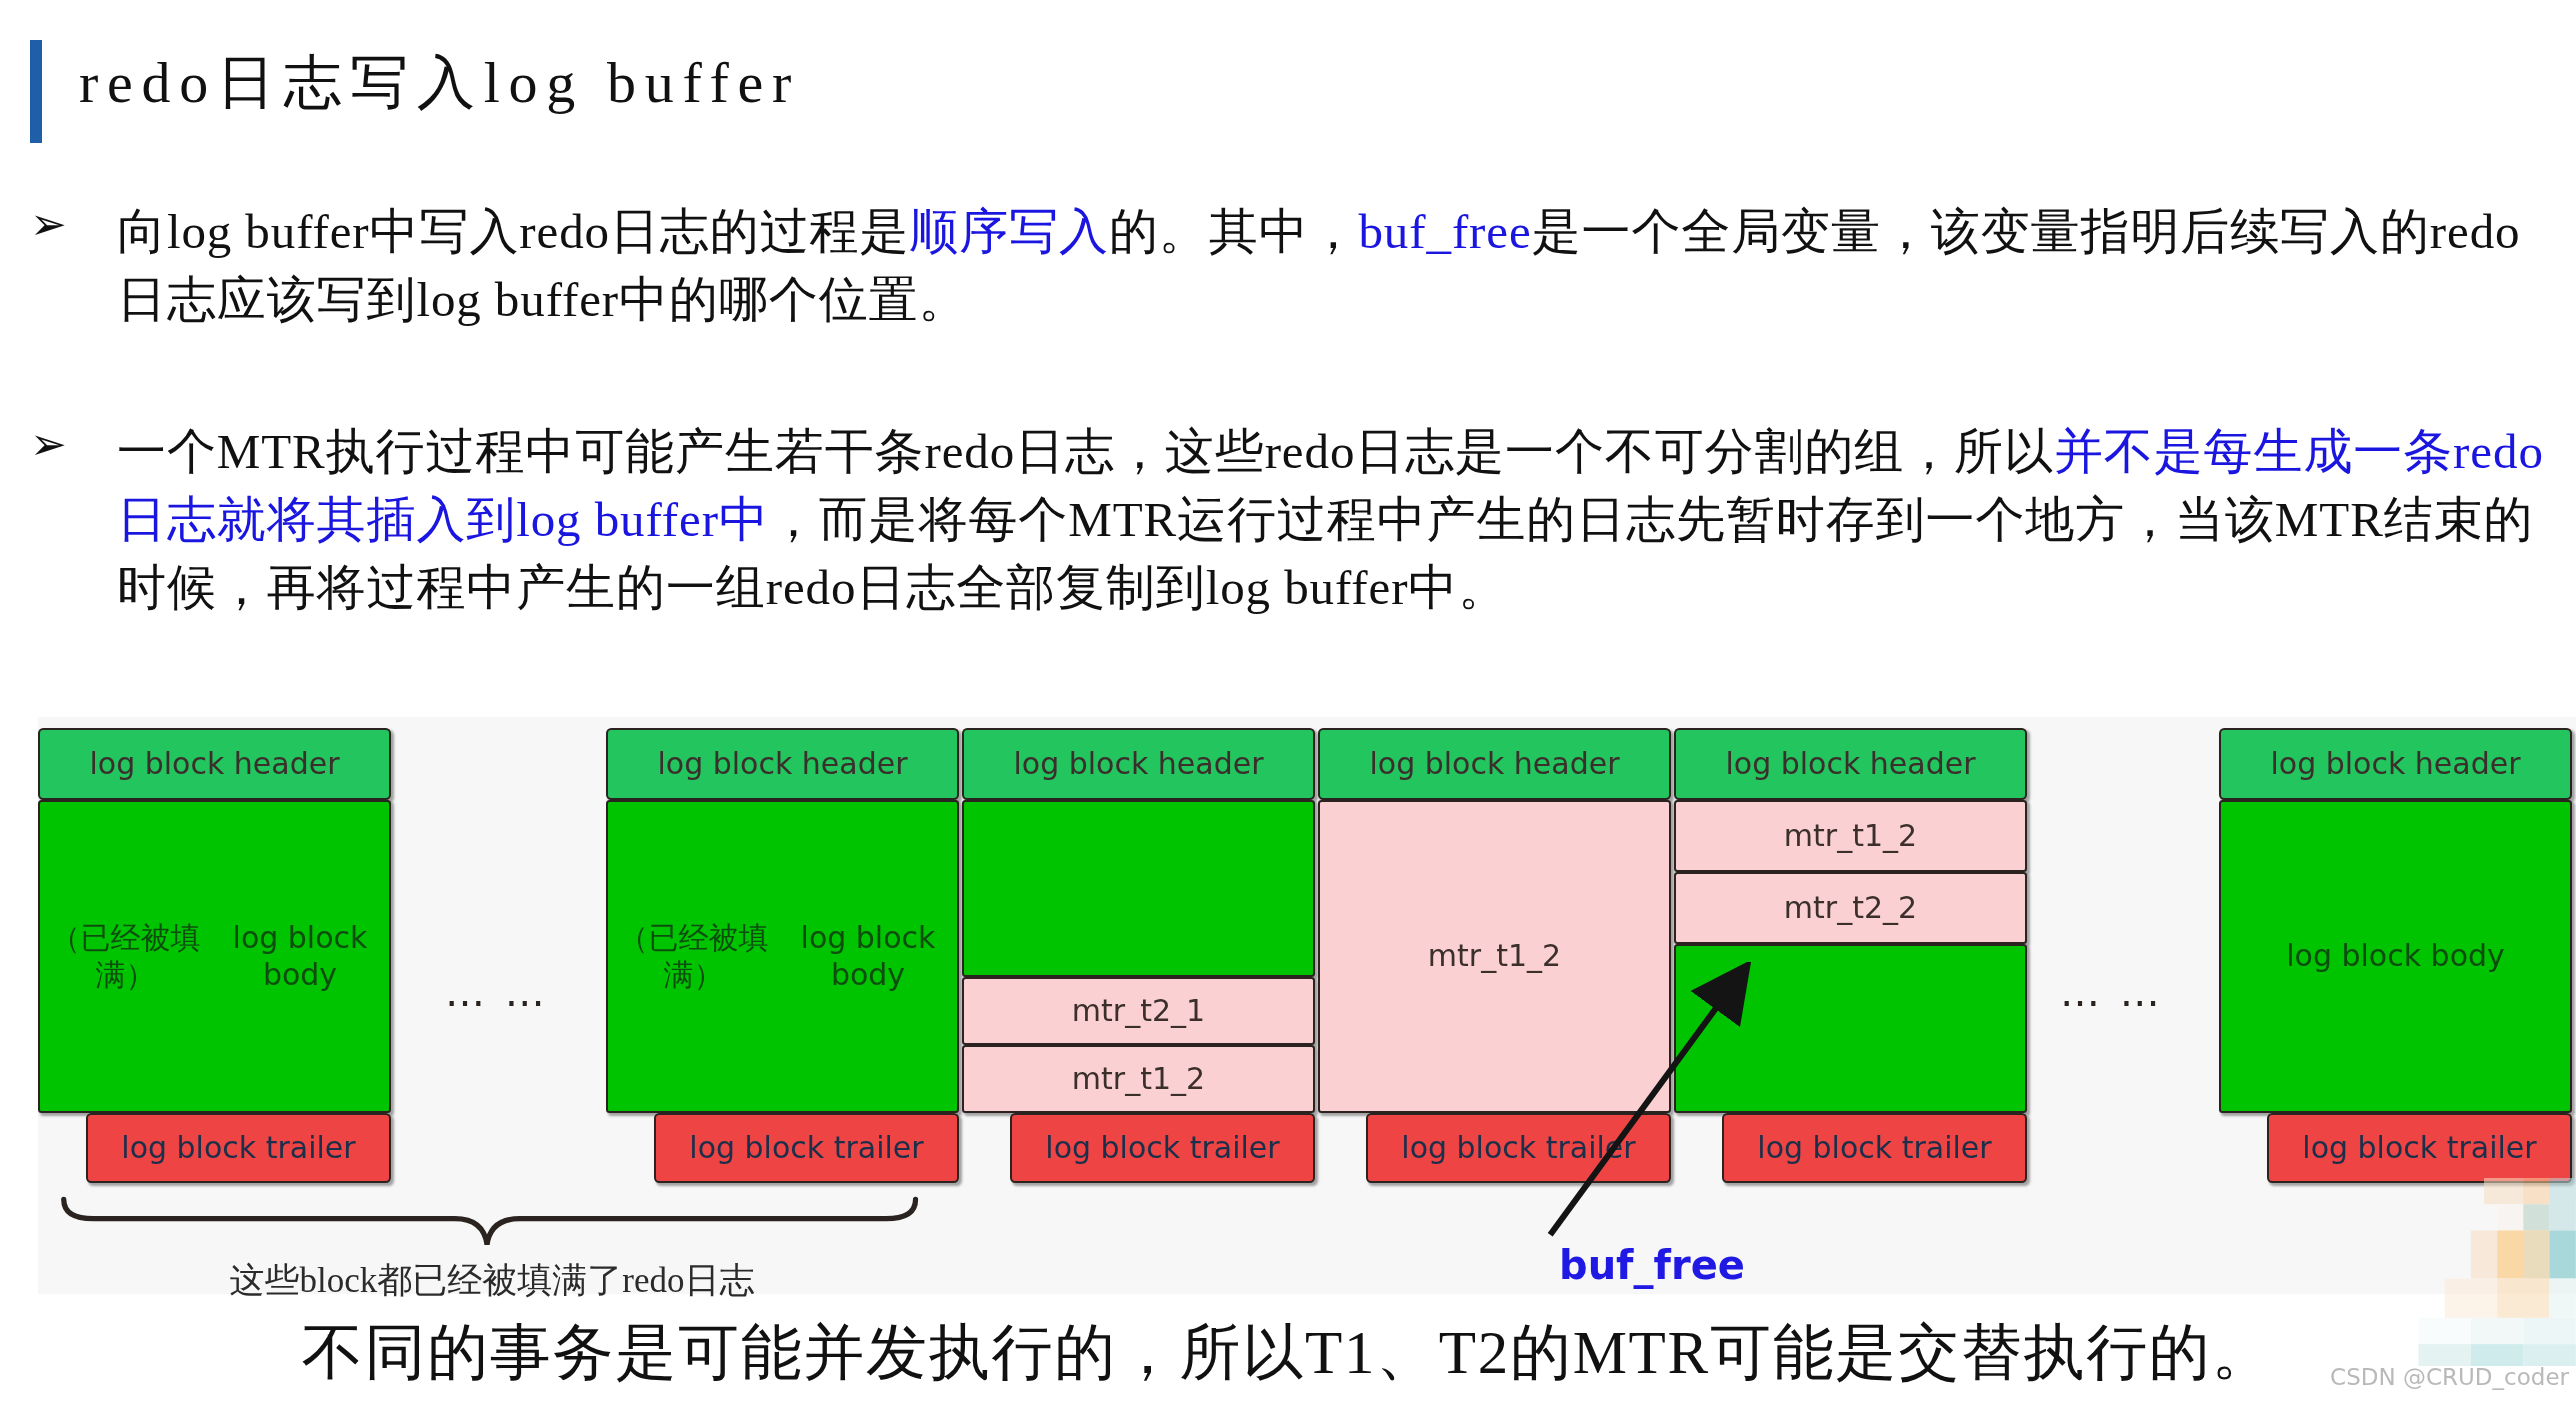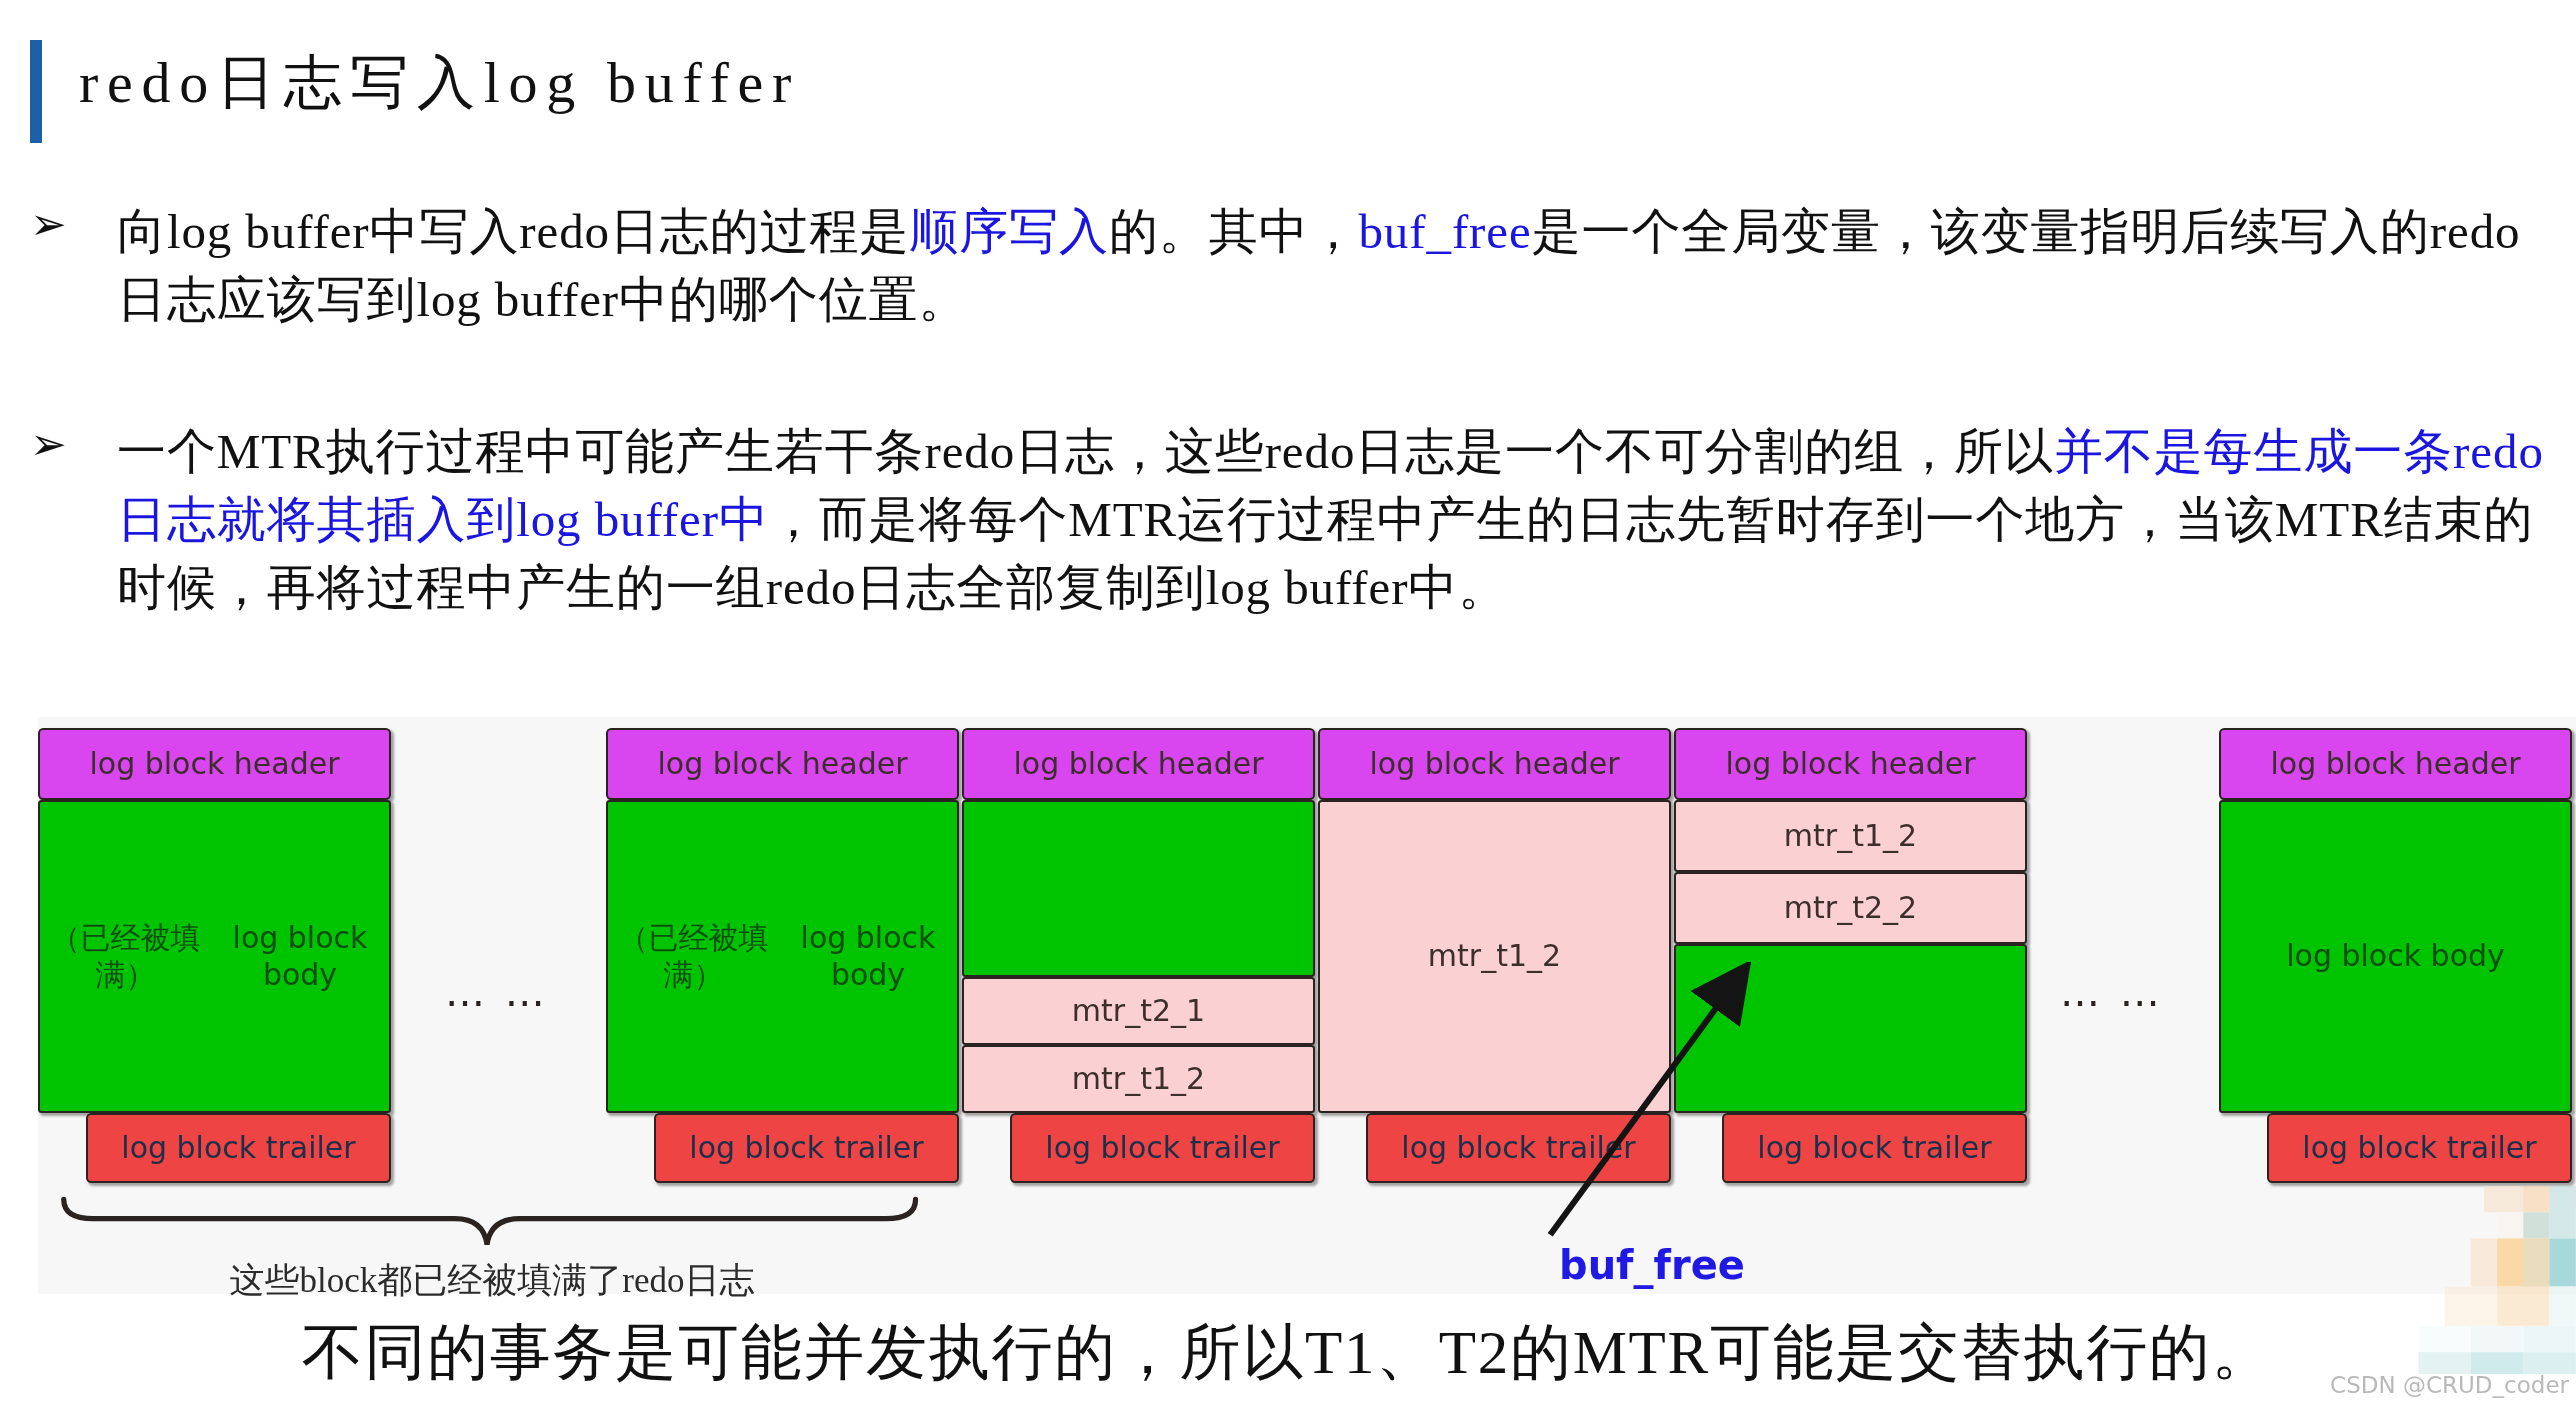--- a/index.html
+++ b/index.html
@@ -87,21 +87,21 @@
     display: flex;
     align-items: center;
     justify-content: center;
     font-family: "DejaVu Sans", "Liberation Sans", sans-serif;
     font-size: 30px;
     text-align: center;
     line-height: 1.25;
     box-shadow: 2.6px 2.6px 2.6px rgba(0,0,0,0.35);
   }
   .seg.header {
-    background: #d946ef;
+    background: #22c55e;
     color: #3b2f2c;
     height: 72px;
     border-radius: 5.2px;
     flex: 0 0 72px;
   }
   .seg.body-green {
     background: #00c400;
     color: #0d4d0d;
     flex: 1 1 auto;
     border-radius: 3.5px;
@@ -174,21 +174,21 @@
     text-align: center;
     font-family: "Liberation Serif", "DejaVu Serif", serif;
     font-size: 61px;
     letter-spacing: 1.7px;
     color: #111111;
   }
 
   
   #watermark {
     position: absolute;
-    right: 0; bottom: 0;
+    right: 0; bottom: 8px;
     width: 219px; height: 219px;
     pointer-events: none;
   }
   #watermark-logo {
     position: absolute;
     right: 0; bottom: 31.5px;
     width: 219px; height: 188px;
     opacity: 0.55;
   }
   #watermark-text {

